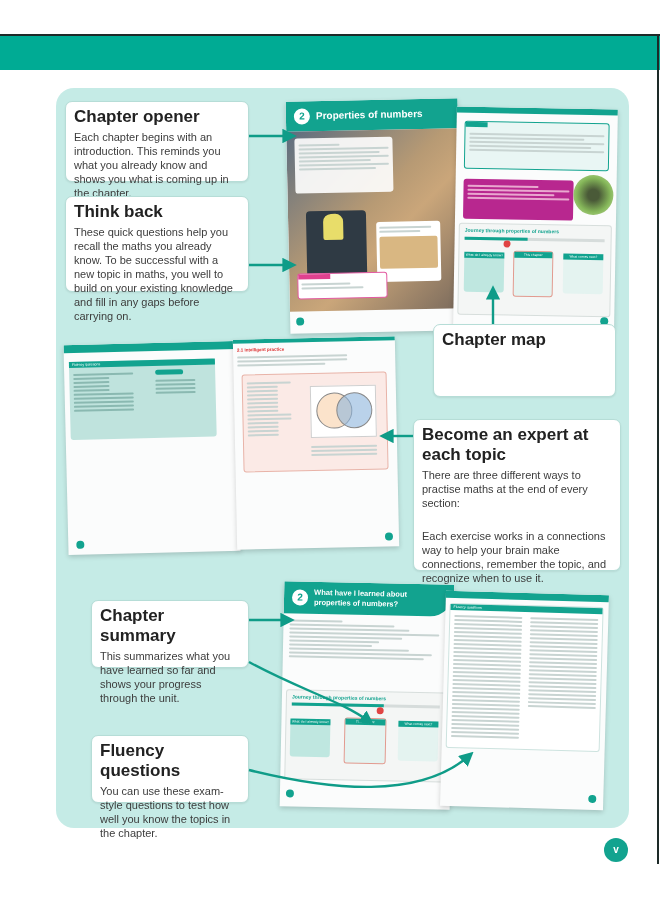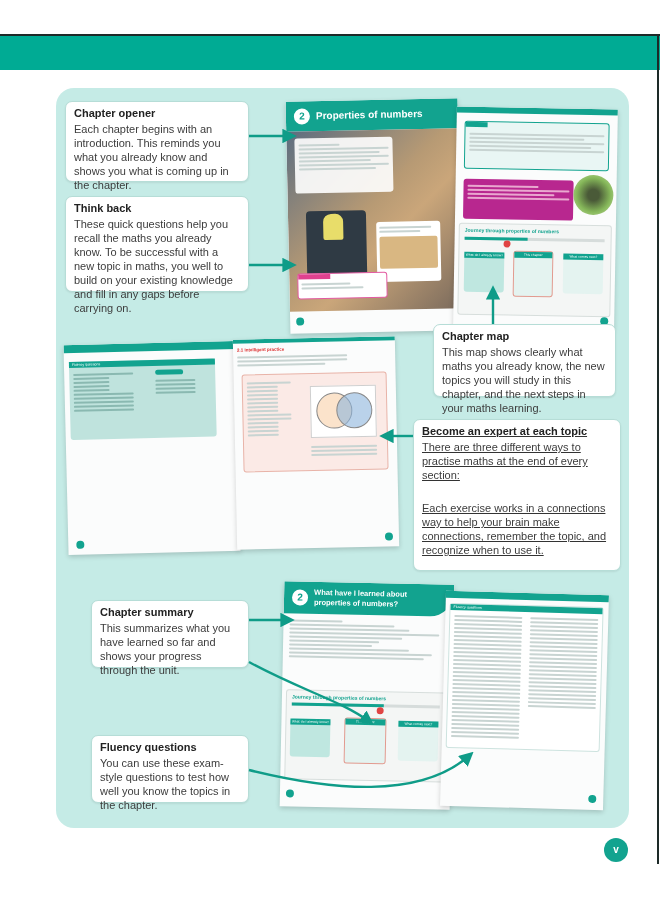--- a/index.html
+++ b/index.html
@@ -6,21 +6,21 @@
   html, body { width: 660px; height: 900px; background: #ffffff; overflow: hidden; }
   body { position: relative; font-family: "DejaVu Sans", sans-serif; color: #333; }
 
   .top-rule { position: absolute; left: 0; top: 34px; width: 660px; height: 2px; background: #1d2a28; }
   .header-band { position: absolute; left: 0; top: 36px; width: 660px; height: 34px; background: #00ab94; }
   .right-rule { position: absolute; left: 657px; top: 36px; width: 2px; height: 828px; background: #1d2a28; }
 
   .panel { position: absolute; left: 56px; top: 88px; width: 573px; height: 740px; background: #c5ebe6; border-radius: 18px; }
 
   .callout { position: absolute; background: #fff; border: 1px solid #b6ddd7; border-radius: 7px; padding: 5px 8px 6px 8px; box-shadow: 0 1px 2px rgba(0,0,0,.08); }
-  .callout h3 { font-family: "Liberation Sans", sans-serif; font-size: 11px; font-weight: bold; color: #222; margin-bottom: 3px; }
+  .callout h3 { font-family: "Liberation Sans", sans-serif; font-size: 17px; font-weight: bold; color: #222; margin-bottom: 3px; }
   .callout p, .callout li { font-family: "Liberation Sans", sans-serif; font-size: 11px; line-height: 14px; color: #3c3c3c; }
   .callout ul { list-style: none; }
   .callout li b { color: #222; }
 
   
   .page { position: absolute; background: #fbfcfc; box-shadow: 0 2px 5px rgba(0,0,0,.18); overflow: hidden; }
   .page .band { position: absolute; left: 0; top: 0; right: 0; background: #12a38f; }
   .line { height: 2px; background: #c8d4d2; margin: 2px 0; border-radius: 1px; }
   .tinybox { position: absolute; border-radius: 3px; }
   .numcircle { position: absolute; border-radius: 50%; background: #fff; color: #12a38f; font-weight: bold; text-align: center; font-family: "Liberation Sans", sans-serif; }
@@ -277,24 +277,23 @@
   <p>Each chapter begins with an introduction. This reminds you what you already know and shows you what is coming up in the chapter.</p>
 </div>
 
 <div class="callout" style="left:65px;top:196px;width:184px;height:96px;">
   <h3>Think back</h3>
   <p>These quick questions help you recall the maths you already know. To be successful with a new topic in maths, you well to build on your existing knowledge and fill in any gaps before carrying on.</p>
 </div>
 
 <div class="callout" style="left:433px;top:324px;width:183px;height:73px;">
   <h3>Chapter map</h3>
-  <p>This map shows clearly what maths you already know, the new topics you will study in this chapter, and the next steps in your maths learning.</p>
-</div>
-
-<div class="callout" style="left:413px;top:419px;width:208px;height:152px;text-decoration:underline;">
+</div>
+
+<div class="callout" style="left:413px;top:419px;width:208px;height:152px;">
   <h3>Become an expert at each topic</h3>
   <p style="margin-bottom:19px;">There are three different ways to practise maths at the end of every section:</p>
   <p style="margin-top:2px;">Each exercise works in a connections way to help your brain make connections, remember the topic, and recognize when to use it.</p>
 </div>
 
 <div class="callout" style="left:91px;top:600px;width:158px;height:68px;">
   <h3>Chapter summary</h3>
   <p>This summarizes what you have learned so far and shows your progress through the unit.</p>
 </div>
 

